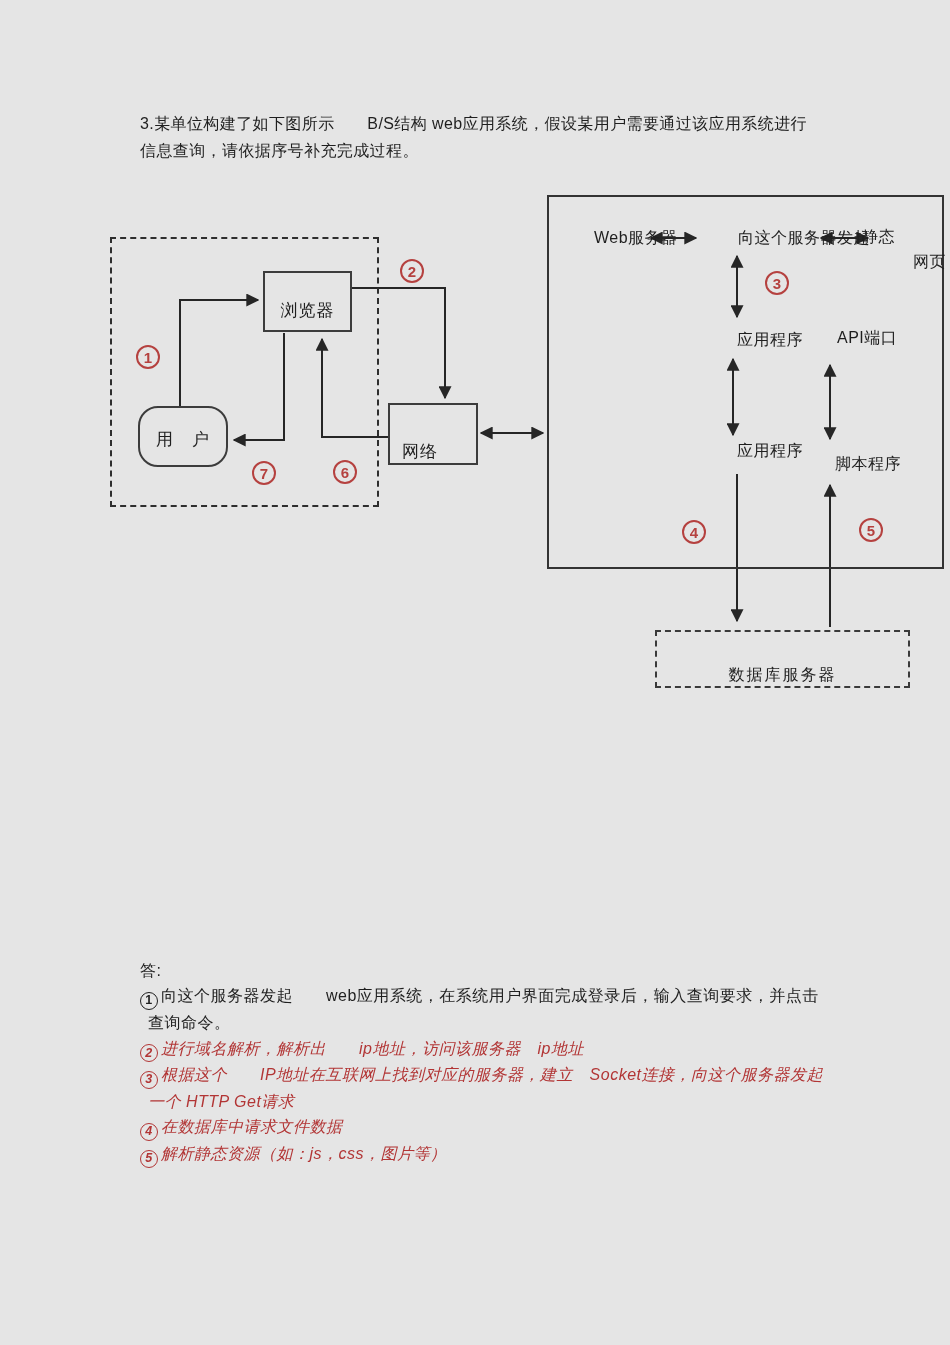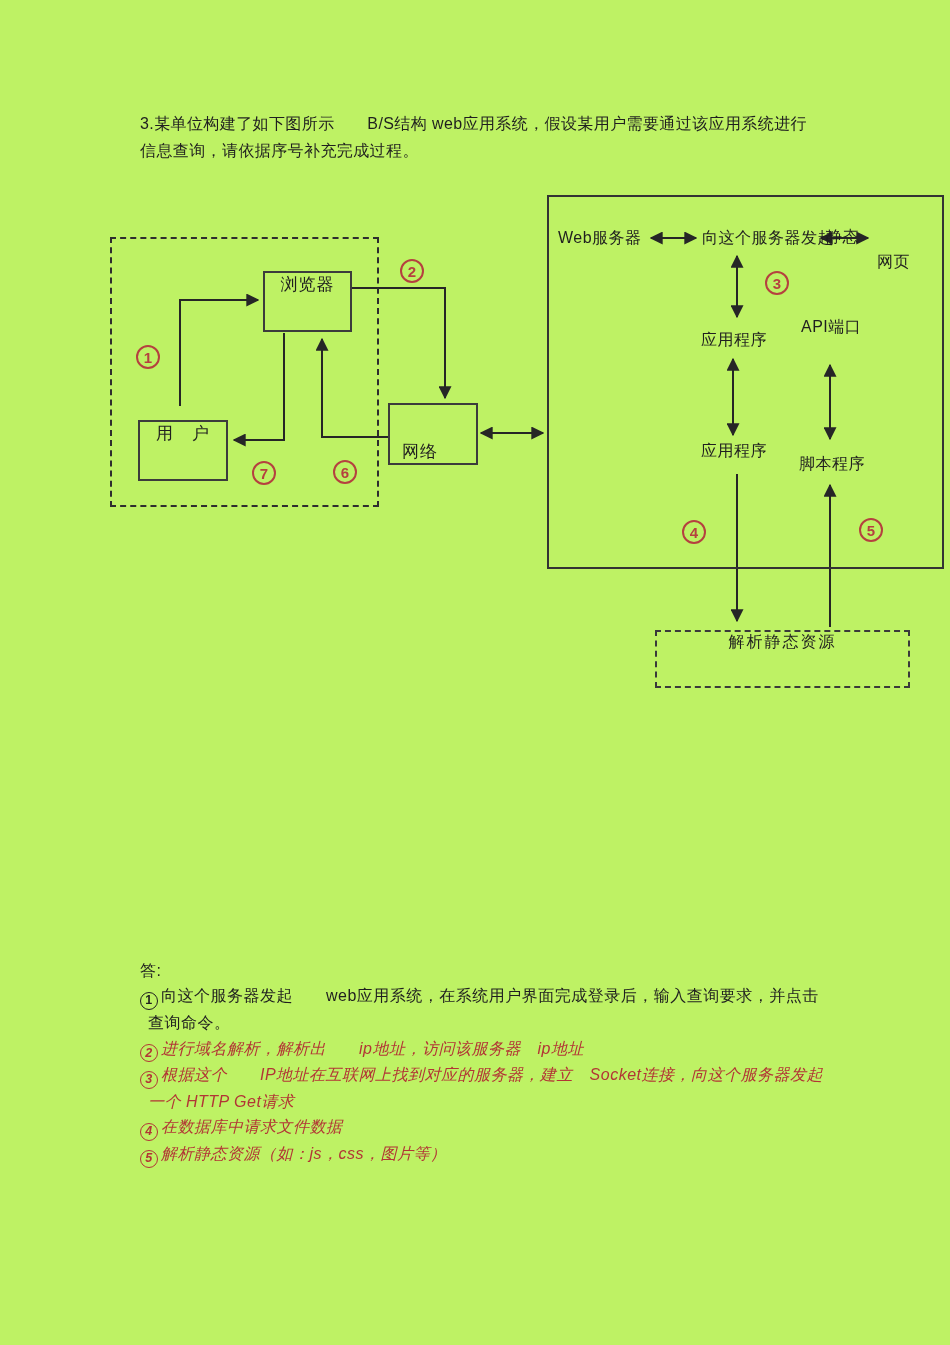--- a/index.html
+++ b/index.html
@@ -1,27 +1,27 @@
 <!DOCTYPE html>
 <html><head>
 <meta charset="utf-8">
 <style>
   html,body{margin:0;padding:0;background:#ffffff;}
   .page{
-    position:relative;width:950px;height:1345px;background:#bef264;overflow:hidden;
+    position:relative;width:950px;height:1345px;background:#e5e5e5;overflow:hidden;
     font-family:"Liberation Sans","DejaVu Sans",sans-serif;color:var(--ink,#1f1f1f);
   }
   
   .question{position:absolute;left:140px;top:110px;width:700px;font-size:16px;
     line-height:27px;letter-spacing:0.4px;}
   
   .box{position:absolute;border:2px solid #3c3c3c;background:transparent;
-    display:flex;align-items:flex-start;justify-content:center;font-size:17px;letter-spacing:1px;}
+    display:flex;align-items:flex-end;justify-content:center;font-size:17px;letter-spacing:1px;}
   .dashed{border-style:dashed;}
-  .lbl{position:absolute;font-size:16px;letter-spacing:0.5px;white-space:nowrap;}
+  .lbl{position:absolute;font-size:16px;letter-spacing:0.5px;white-space:nowrap;margin-left:36px;}
   .dbadge{
     position:absolute;width:24px;height:24px;border:2px solid var(--badge,#b5413f);
     border-radius:50%;color:var(--badge,#b5413f);display:flex;align-items:center;
     justify-content:center;font-size:15px;font-weight:bold;box-sizing:border-box;
     background:transparent;
   }
   svg.connectors{position:absolute;left:0;top:0;pointer-events:none;}
   svg.connectors polyline{fill:none;stroke:#262626;stroke-width:2;}
   
   .answer{position:absolute;left:140px;top:958px;width:700px;font-size:16px;
@@ -65,41 +65,41 @@
     <polyline points="737,474 737,621" marker-end="url(#arr)"></polyline>
     <polyline points="830,627 830,485" marker-end="url(#arr)"></polyline>
   </svg>
 
   <div class="box dashed" style="left:110px;top:237px;width:265px;height:266px;border-color:#2e2e2e;"></div>
 
   <div class="box" style="left:263px;top:271px;width:89px;height:61px;padding-bottom:8px;box-sizing:border-box;">
     <span>浏览器</span>
   </div>
 
-  <div class="box" style="left:138px;top:420px;width:90px;height:61px;padding-bottom:32px;box-sizing:border-box;">
+  <div class="box" style="left:138px;top:406px;width:90px;height:61px;padding-bottom:14px;box-sizing:border-box;border-radius:20px;">
     <span>用　户</span>
   </div>
 
   <div class="box" style="left:388px;top:403px;width:90px;height:62px;align-items:flex-end;justify-content:flex-start;padding:10px 0 0 12px;box-sizing:border-box;">
     <span>网络</span>
   </div>
 
   <div class="box" style="left:547px;top:195px;width:393px;height:370px;border-color:#333;"></div>
 
   <div class="lbl" style="left:558px;top:228px;">Web服务器</div>
   <div class="lbl" style="left:702px;top:228px;">向这个服务器发起</div>
   <div class="lbl" style="left:826px;top:227px;">静态</div>
   <div class="lbl" style="left:877px;top:252px;">网页</div>
   <div class="lbl" style="left:701px;top:330px;">应用程序</div>
-  <div class="lbl" style="left:801px;top:317px;">API端口</div>
+  <div class="lbl" style="left:801px;top:328px;">API端口</div>
   <div class="lbl" style="left:701px;top:441px;">应用程序</div>
   <div class="lbl" style="left:799px;top:454px;">脚本程序</div>
 
   <div class="box dashed" style="left:655px;top:630px;width:251px;height:54px;font-size:16px;letter-spacing:2px;border-color:#3a3a3a;">
-    <span>解析静态资源</span>
+    <span>数据库服务器</span>
   </div>
 
   <div class="dbadge" style="left:136px;top:345px;">1</div>
   <div class="dbadge" style="left:400px;top:259px;">2</div>
   <div class="dbadge" style="left:765px;top:271px;">3</div>
   <div class="dbadge" style="left:682px;top:520px;">4</div>
   <div class="dbadge" style="left:859px;top:518px;">5</div>
   <div class="dbadge" style="left:333px;top:460px;">6</div>
   <div class="dbadge" style="left:252px;top:461px;">7</div>
 

